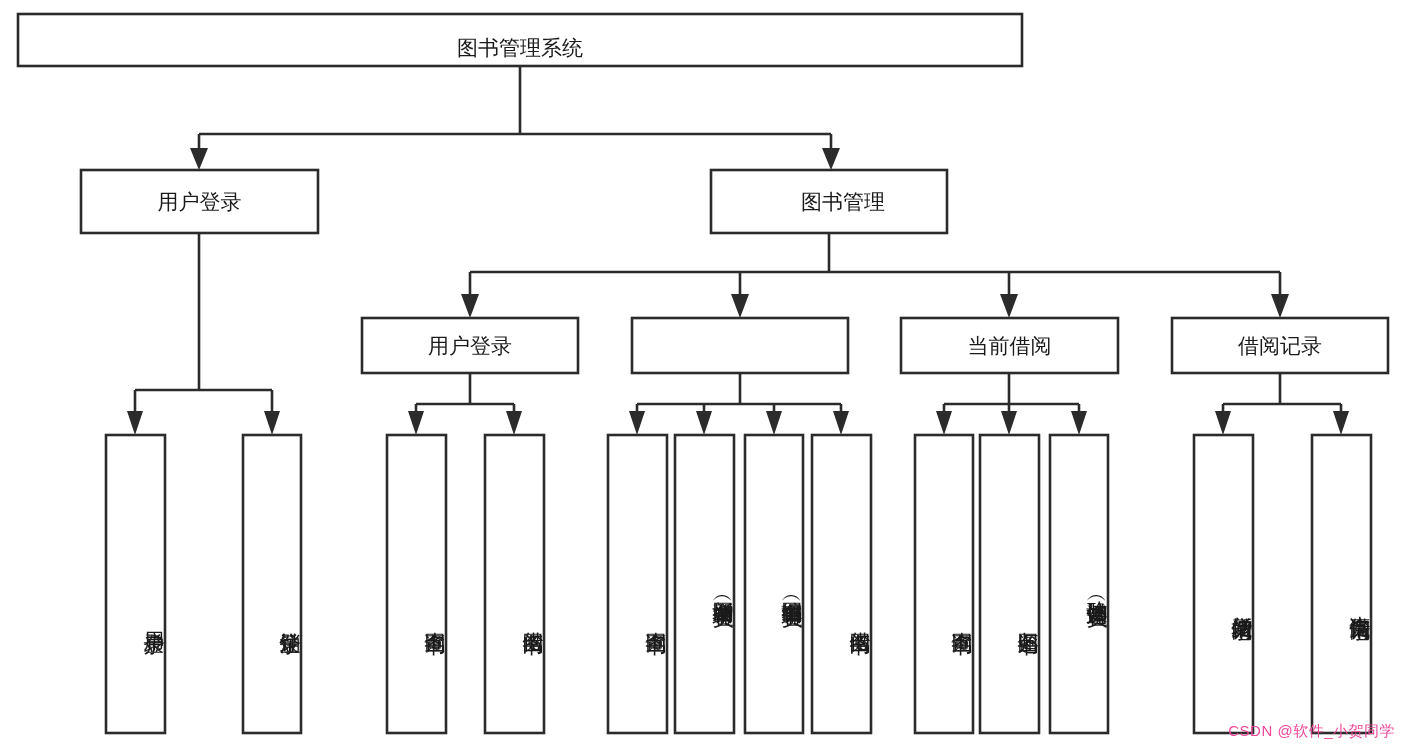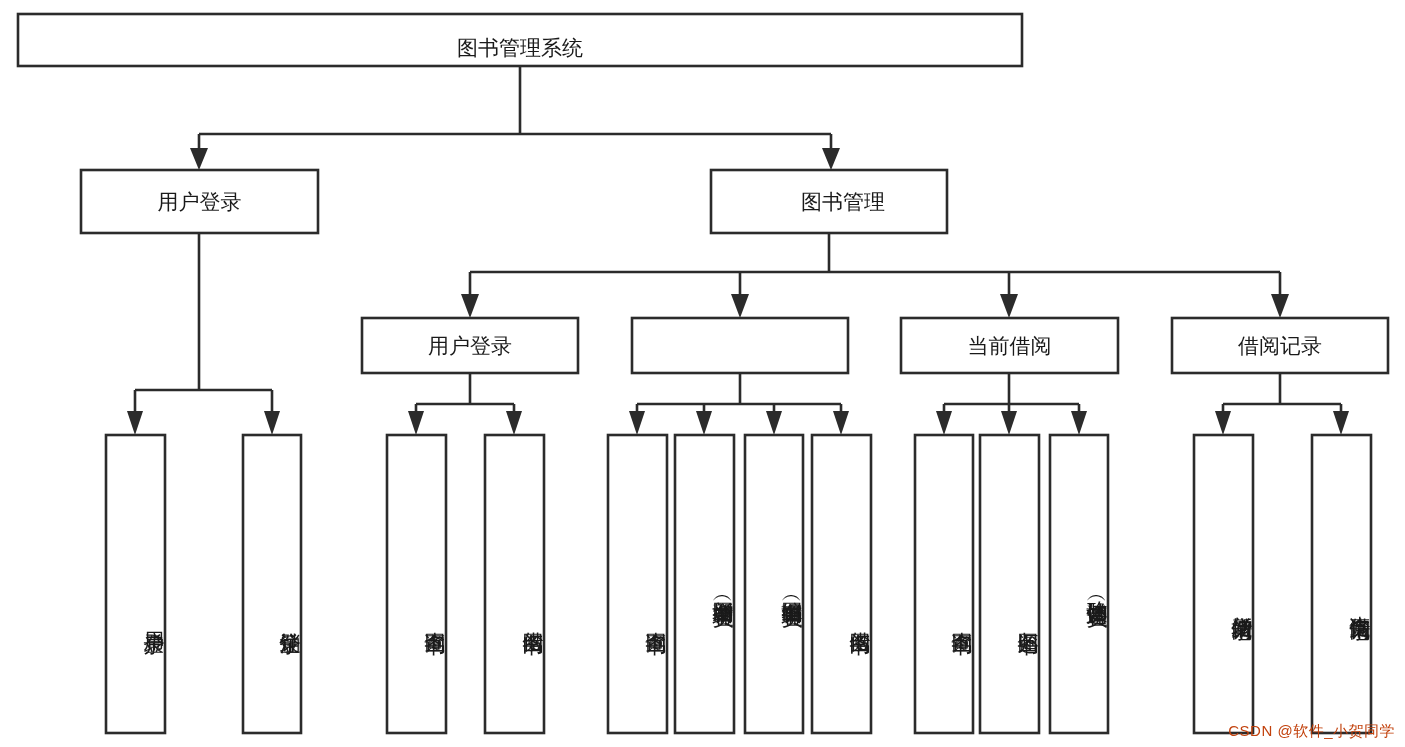--- a/index.html
+++ b/index.html
@@ -64,21 +64,21 @@
     color: #1a1a1a;
     font-family: "Liberation Sans", "DejaVu Sans", sans-serif;
     white-space: nowrap;
     pointer-events: none;
   }
   .watermark {
     position: absolute;
     right: 10px;
     bottom: 6px;
     font-size: 15px;
-    color: #c2410c;
+    color: #ec4899;
     font-family: "Liberation Sans", "DejaVu Sans", sans-serif;
     letter-spacing: 0.5px;
     pointer-events: none;
   }
 </style>
 </head>
 <body>
 
 <div id="diagram-root">
 

